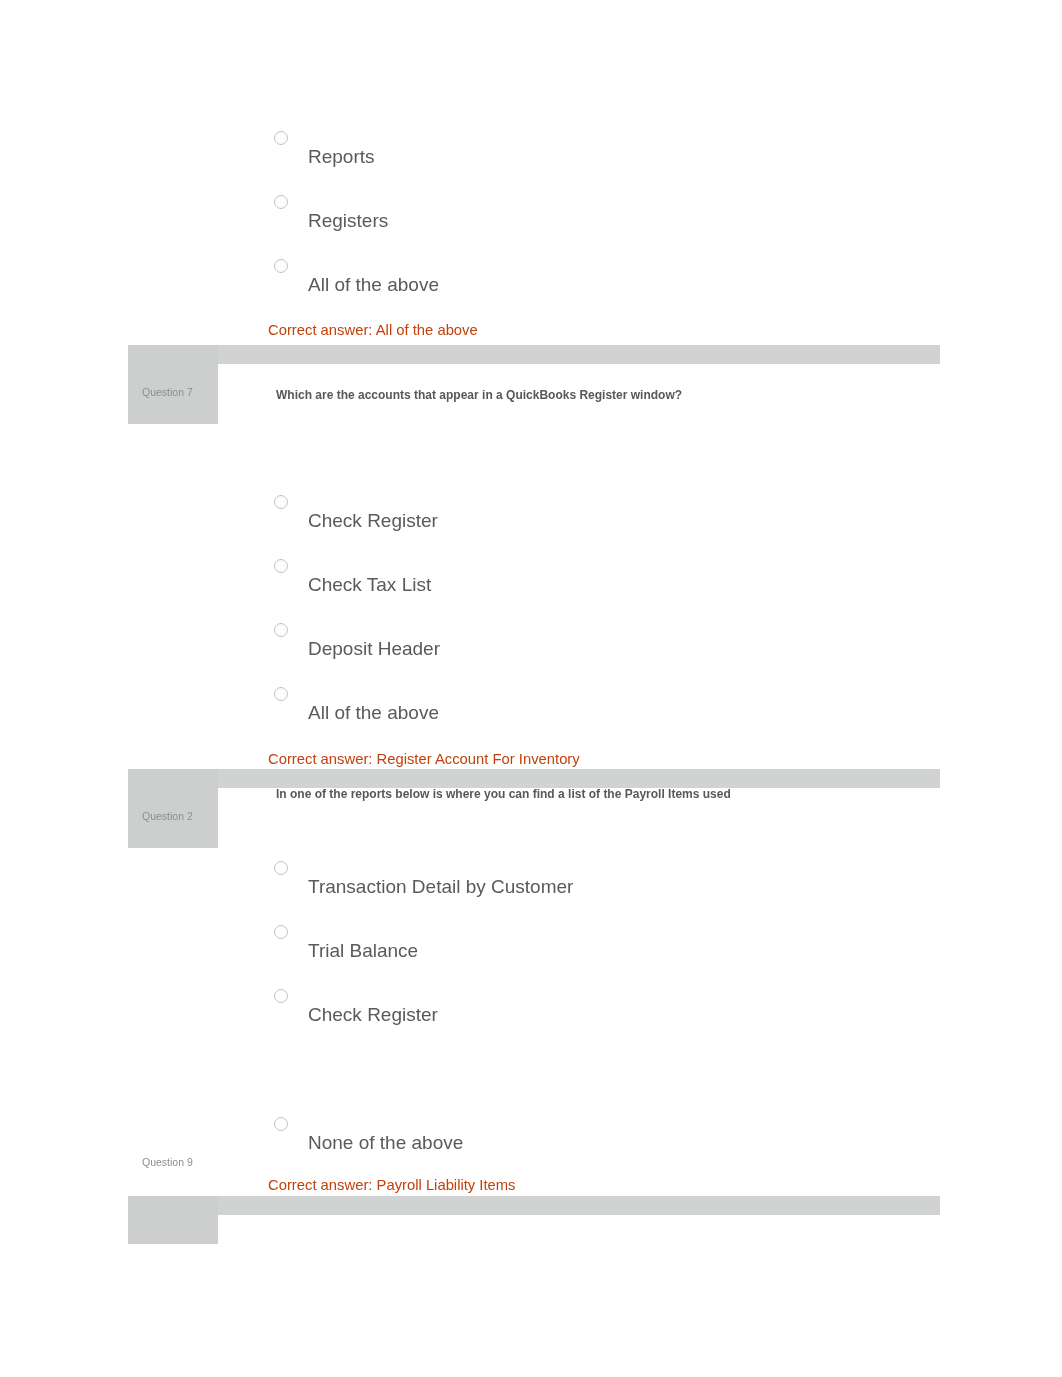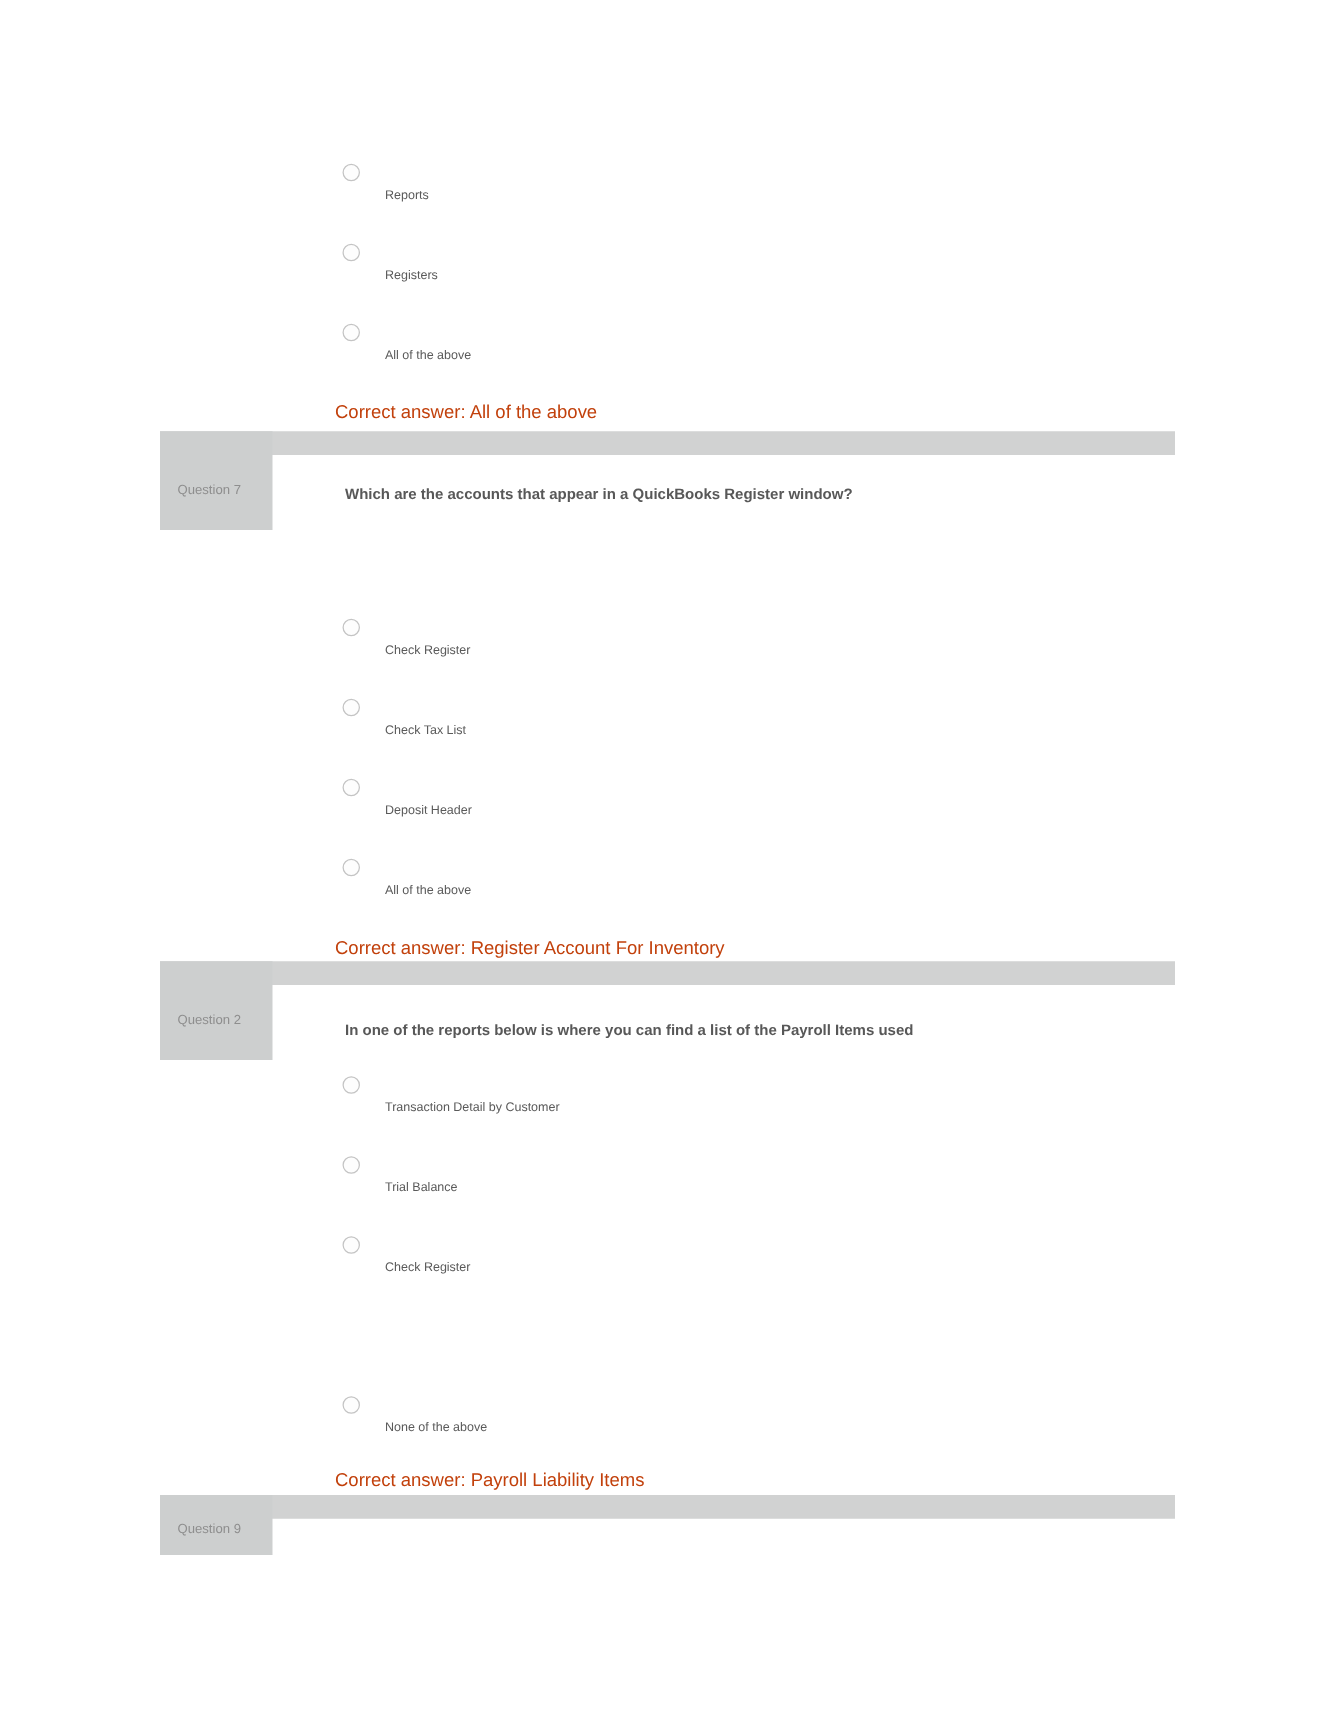--- a/index.html
+++ b/index.html
@@ -16,21 +16,21 @@
   .opt-row { position:absolute; left:0; width:1062px; height:64px; }
   .radio {
     position:absolute; left:274px; top:5px;
     width:14px; height:14px;
     border:1px solid #c4c4c4;
     border-radius:50%;
     background:#fdfdfd;
   }
   .opt-label {
     position:absolute; left:308px; top:23px;
-    font-size:10px; line-height:15px;
+    font-size:19px; line-height:15px;
     color:#5a5a5a;
     white-space:nowrap;
   }
   .check {
     position:absolute; left:219px; top:19px;
     width:20px; height:18px;
     color:#5cb45c;
   }
   .check svg { display:block; width:20px; height:18px; }
   .corr-line {
@@ -92,21 +92,21 @@
   </div>
   <div class="opt-row" style="top:682px">
     <span class="radio"></span>
     <span class="opt-label">All of the above</span>
   </div>
   <div class="corr-line" style="top:751px">Correct answer: Register Account For Inventory</div>
 
   <div class="qbar" style="top: 769px; background-color: rgb(209, 210, 210);"></div>
   <div class="qnum-box" style="top: 769px; background-color: rgb(205, 207, 207);"></div>
   <div class="qnum-text" style="left:142px;top:810px">Question 2</div>
-  <div class="qtext" style="top:817px">In one of the reports below is where you can find a list of the Payroll Items used</div>
+  <div class="qtext" style="top:787px">In one of the reports below is where you can find a list of the Payroll Items used</div>
 
   <div class="opt-row" style="top:856px">
     <span class="radio"></span>
     <span class="opt-label">Transaction Detail by Customer</span>
   </div>
   <div class="opt-row" style="top:920px">
     <span class="radio"></span>
     <span class="opt-label">Trial Balance</span>
   </div>
   <div class="opt-row" style="top:984px">
@@ -114,15 +114,15 @@
     <span class="opt-label">Check Register</span>
   </div>
   <div class="opt-row" style="top:1112px">
     <span class="radio"></span>
     <span class="opt-label">None of the above</span>
   </div>
   <div class="corr-line" style="top:1177px">Correct answer: Payroll Liability Items</div>
 
   <div class="qbar" style="top: 1196px; background-color: rgb(209, 210, 210);"></div>
   <div class="qnum-box" style="top: 1196px; height: 48px; background-color: rgb(205, 207, 207);"></div>
-  <div class="qnum-text" style="left:142px;top:1217px">Question 9</div>
+  <div class="qnum-text" style="left:142px;top:1156px">Question 9</div>
 
 </div>
 
 </body></html>

